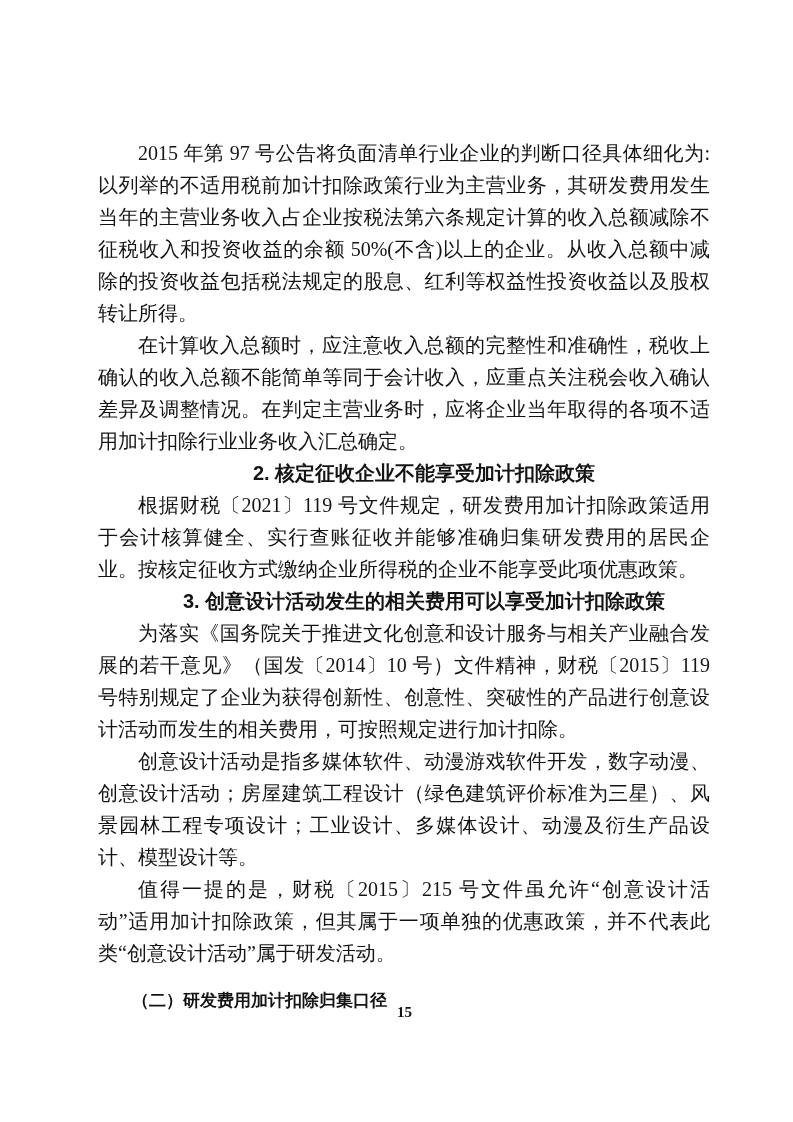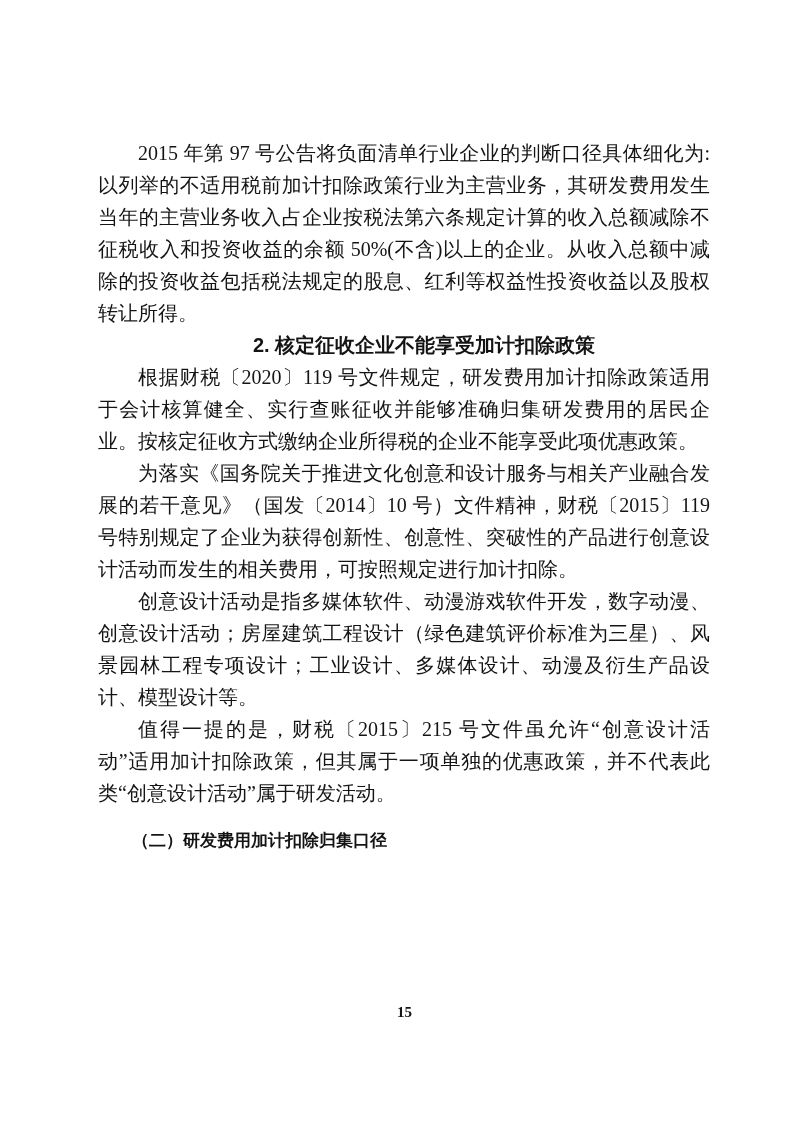--- a/index.html
+++ b/index.html
@@ -60,21 +60,23 @@
     color: #141414;
     font-weight: bold;
   }
 </style>
 </head>
 <body>
 
 <div class="page">
   <div class="content">
     <p class="para para-body">2015 年第 97 号公告将负面清单行业企业的判断口径具体细化为: 以列举的不适用税前加计扣除政策行业为主营业务，其研发费用发生当年的主营业务收入占企业按税法第六条规定计算的收入总额减除不征税收入和投资收益的余额 50%(不含)以上的企业。从收入总额中减除的投资收益包括税法规定的股息、红利等权益性投资收益以及股权转让所得。</p>
+    <p class="para para-body">在计算收入总额时，应注意收入总额的完整性和准确性，税收上确认的收入总额不能简单等同于会计收入，应重点关注税会收入确认差异及调整情况。在判定主营业务时，应将企业当年取得的各项不适用加计扣除行业业务收入汇总确定。</p>
     <p class="para para-heading">2. 核定征收企业不能享受加计扣除政策</p>
-    <p class="para para-body">根据财税〔2020〕119 号文件规定，研发费用加计扣除政策适用于会计核算健全、实行查账征收并能够准确归集研发费用的居民企业。按核定征收方式缴纳企业所得税的企业不能享受此项优惠政策。</p>
+    <p class="para para-body">根据财税〔2021〕119 号文件规定，研发费用加计扣除政策适用于会计核算健全、实行查账征收并能够准确归集研发费用的居民企业。按核定征收方式缴纳企业所得税的企业不能享受此项优惠政策。</p>
+    <p class="para para-heading">3. 创意设计活动发生的相关费用可以享受加计扣除政策</p>
     <p class="para para-body">为落实《国务院关于推进文化创意和设计服务与相关产业融合发展的若干意见》（国发〔2014〕10 号）文件精神，财税〔2015〕119 号特别规定了企业为获得创新性、创意性、突破性的产品进行创意设计活动而发生的相关费用，可按照规定进行加计扣除。</p>
     <p class="para para-body">创意设计活动是指多媒体软件、动漫游戏软件开发，数字动漫、创意设计活动；房屋建筑工程设计（绿色建筑评价标准为三星）、风景园林工程专项设计；工业设计、多媒体设计、动漫及衍生产品设计、模型设计等。</p>
     <p class="para para-body">值得一提的是，财税〔2015〕215 号文件虽允许“创意设计活动”适用加计扣除政策，但其属于一项单独的优惠政策，并不代表此类“创意设计活动”属于研发活动。</p>
     <p class="para para-section">（二）研发费用加计扣除归集口径</p>
   </div>
   <div class="page-number">15</div>
 </div>
 
 </body></html>

